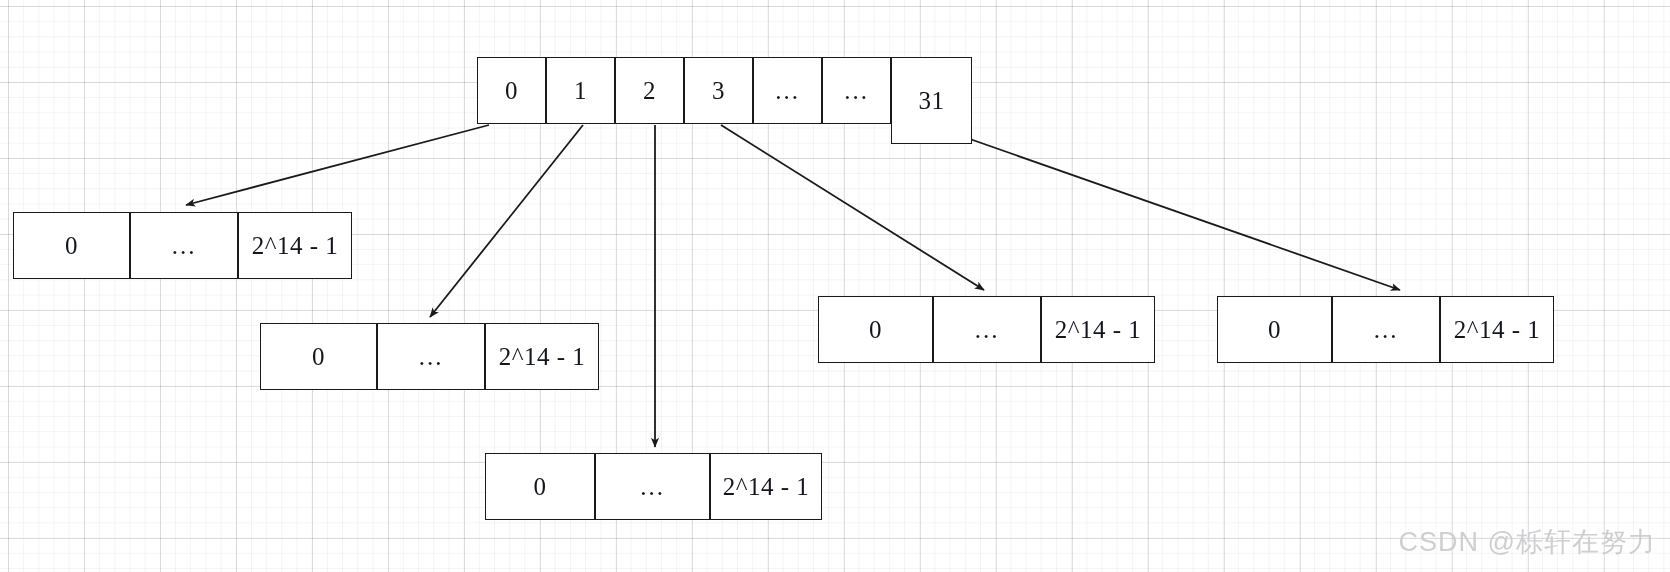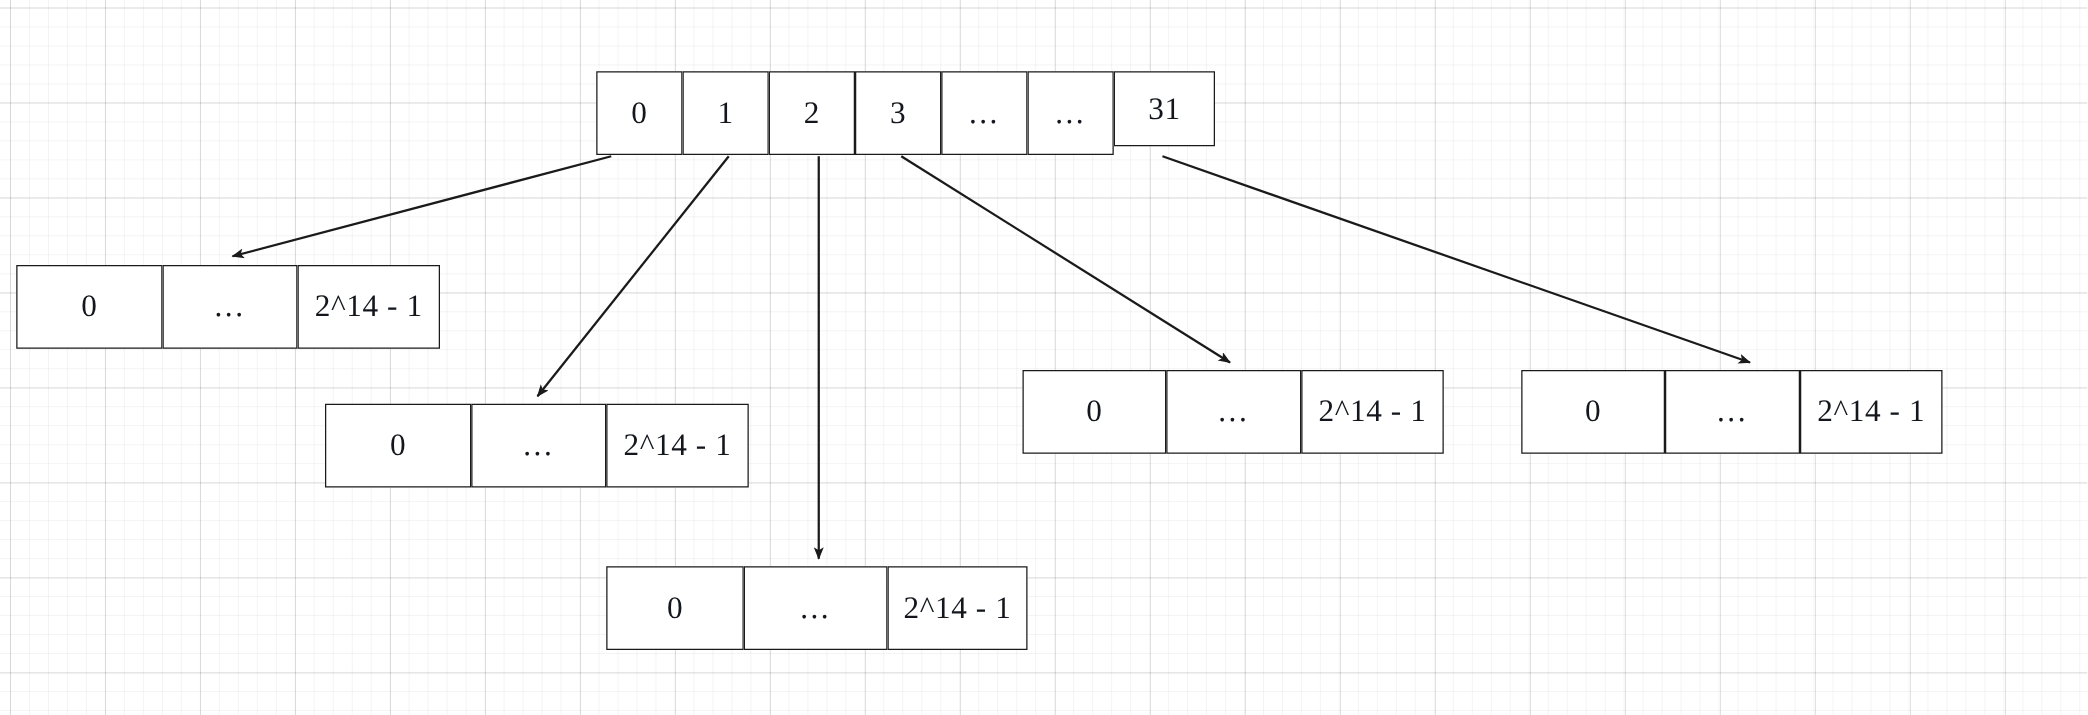--- a/index.html
+++ b/index.html
@@ -86,21 +86,21 @@
   </svg>
 
   <div id="nodes-layer">
       <div>
         <div class="arr-cell" style="left: 477px; top: 57px; width: 69px; height: 67px;">0</div>
         <div class="arr-cell" style="left: 546px; top: 57px; width: 69px; height: 67px;">1</div>
         <div class="arr-cell" style="left: 615px; top: 57px; width: 69px; height: 67px;">2</div>
         <div class="arr-cell" style="left: 684px; top: 57px; width: 69px; height: 67px;">3</div>
         <div class="arr-cell dots" style="left: 753px; top: 57px; width: 69px; height: 67px;">...</div>
         <div class="arr-cell dots" style="left: 822px; top: 57px; width: 69px; height: 67px;">...</div>
-        <div class="arr-cell" style="left: 891px; top: 57px; width: 81px; height: 60px;">31</div>
+        <div class="arr-cell" style="left: 891px; top: 57px; width: 81px; height: 87px;">31</div>
       </div>
       <div>
         <div class="arr-cell" style="left: 13px; top: 212px; width: 117px; height: 67px;">0</div>
         <div class="arr-cell dots" style="left: 130px; top: 212px; width: 108px; height: 67px;">...</div>
         <div class="arr-cell" style="left: 238px; top: 212px; width: 114px; height: 67px;">2^14 - 1</div>
       </div>
       <div>
         <div class="arr-cell" style="left: 260px; top: 323px; width: 117px; height: 67px;">0</div>
         <div class="arr-cell dots" style="left: 377px; top: 323px; width: 108px; height: 67px;">...</div>
         <div class="arr-cell" style="left: 485px; top: 323px; width: 114px; height: 67px;">2^14 - 1</div>
@@ -115,13 +115,14 @@
         <div class="arr-cell dots" style="left: 933px; top: 296px; width: 108px; height: 67px;">...</div>
         <div class="arr-cell" style="left: 1041px; top: 296px; width: 114px; height: 67px;">2^14 - 1</div>
       </div>
       <div>
         <div class="arr-cell" style="left: 1217px; top: 296px; width: 115px; height: 67px;">0</div>
         <div class="arr-cell dots" style="left: 1332px; top: 296px; width: 108px; height: 67px;">...</div>
         <div class="arr-cell" style="left: 1440px; top: 296px; width: 114px; height: 67px;">2^14 - 1</div>
       </div>
     </div>
 
+  <div class="watermark">CSDN @栎轩在努力</div>
 </div>
 
 </body></html>

